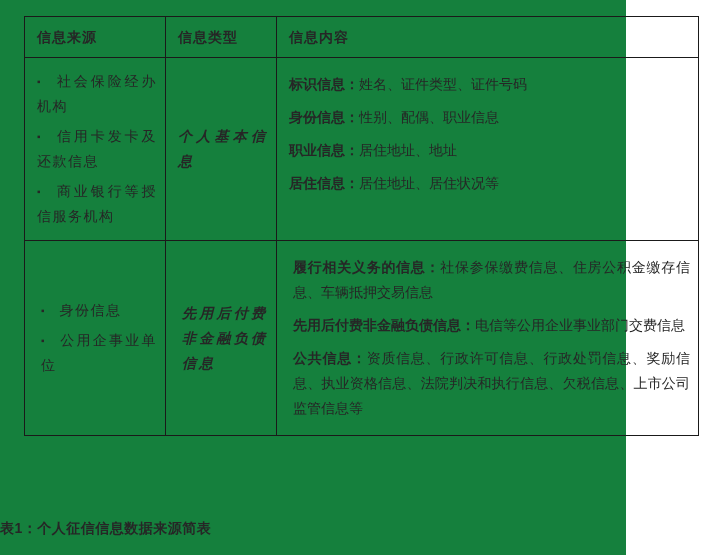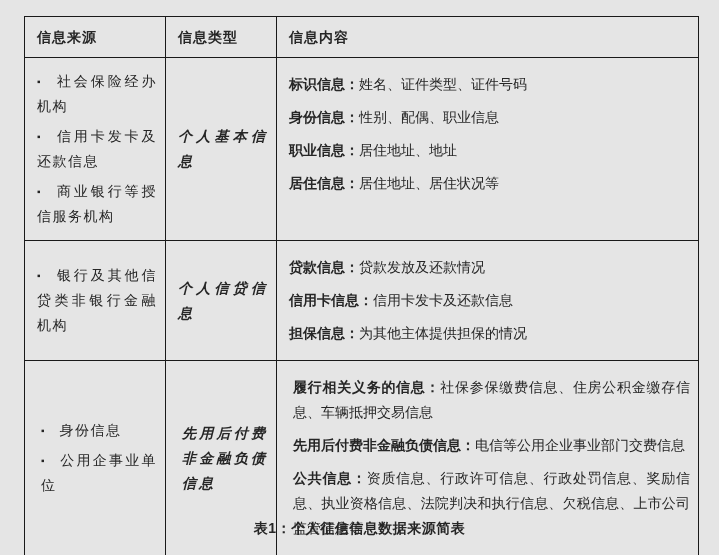--- a/index.html
+++ b/index.html
@@ -2,21 +2,21 @@
 <html><head>
 <meta charset="utf-8">
 <style>
   * { box-sizing: border-box; margin: 0; padding: 0; }
   html, body {
     width: 719px; height: 555px;
     background: #ffffff;
     font-family: "Liberation Sans", sans-serif;
     color: #262626;
   }
-  .page { position: relative; width: 719px; height: 555px; background: #e5e5e5; }
+  .page { position: relative; width: 626px; height: 555px; background: #15803d; }
   table.info-table {
     position: absolute; left: 24px; top: 16px;
     width: 674px;
     border-collapse: collapse;
     table-layout: fixed;
   }
   col.c1 { width: 141px; }
   col.c2 { width: 111px; }
   col.c3 { width: 422px; }
   .info-table th, .info-table td {
@@ -50,21 +50,21 @@
     text-align: justify;
     font-style: italic;
   }
   td.content { vertical-align: top; padding-top: 10px; }
   td.content p.item { margin: 4px 0 8px 0; text-align: justify; }
   .item-label { font-weight: 700; }
   .caption {
     position: absolute;
     left: 0; top: 520px;
     width: 719px;
-    text-align: center;
+    text-align: left;
     font-size: 14px;
     font-weight: 700;
     letter-spacing: 0.5px;
   }
 </style>
 </head>
 <body>
 
 <div class="page">
   <table class="info-table">
@@ -88,31 +88,20 @@
           <p class="src"><span class="bullet">▪</span><span>商业银行等授信服务机构</span></p>
         </td>
         <td class="type">个人基本信息</td>
         <td class="content">
           <p class="item"><span class="item-label">标识信息：</span><span>姓名、证件类型、证件号码</span></p>
           <p class="item"><span class="item-label">身份信息：</span><span>性别、配偶、职业信息</span></p>
           <p class="item"><span class="item-label">职业信息：</span><span>居住地址、地址</span></p>
           <p class="item"><span class="item-label">居住信息：</span><span>居住地址、居住状况等</span></p>
         </td>
       </tr>
-      <tr class="row2">
-        <td class="sources">
-          <p class="src"><span class="bullet">▪</span><span>银行及其他信贷类非银行金融机构</span></p>
-        </td>
-        <td class="type">个人信贷信息</td>
-        <td class="content">
-          <p class="item"><span class="item-label">贷款信息：</span><span>贷款发放及还款情况</span></p>
-          <p class="item"><span class="item-label">信用卡信息：</span><span>信用卡发卡及还款信息</span></p>
-          <p class="item"><span class="item-label">担保信息：</span><span>为其他主体提供担保的情况</span></p>
-        </td>
-      </tr>
       <tr class="row3">
         <td class="sources">
           <p class="src"><span class="bullet">▪</span><span>身份信息</span></p>
           <p class="src"><span class="bullet">▪</span><span>公用企事业单位</span></p>
         </td>
         <td class="type">先用后付费非金融负债信息</td>
         <td class="content">
           <p class="item"><span class="item-label">履行相关义务的信息：</span><span>社保参保缴费信息、住房公积金缴存信息、车辆抵押交易信息</span></p>
           <p class="item"><span class="item-label">先用后付费非金融负债信息：</span><span>电信等公用企业事业部门交费信息</span></p>
           <p class="item"><span class="item-label">公共信息：</span><span>资质信息、行政许可信息、行政处罚信息、奖励信息、执业资格信息、法院判决和执行信息、欠税信息、上市公司监管信息等</span></p>

